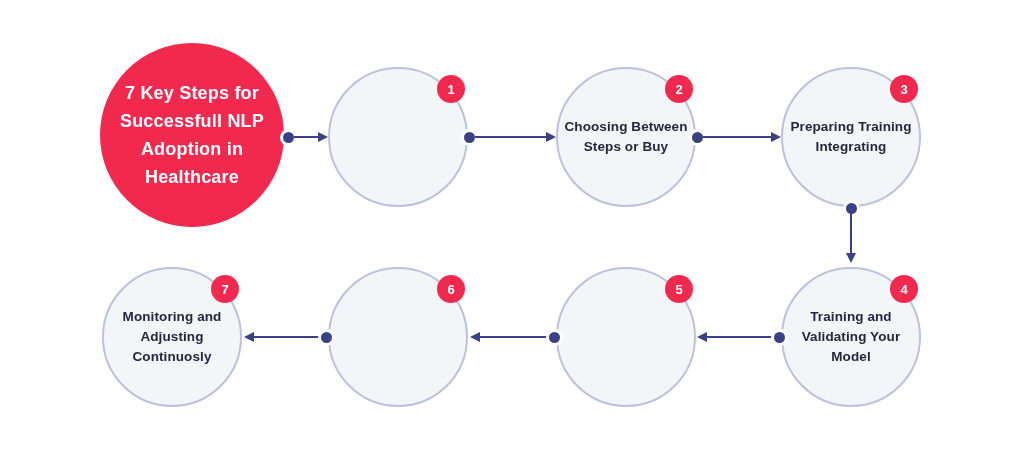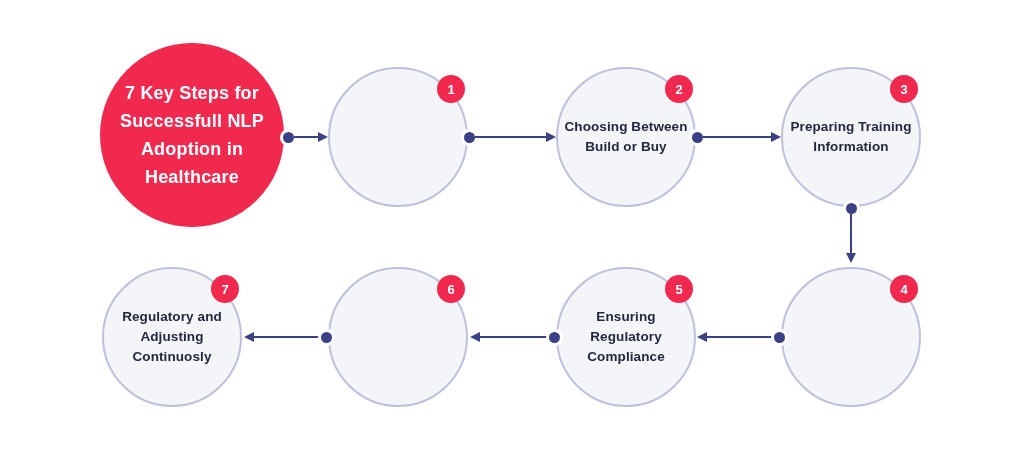--- a/index.html
+++ b/index.html
@@ -130,47 +130,47 @@
 Healthcare</div>
   </div>
 
   <div class="step" style="left:328px;top:67px;">
     <span class="badge">1</span>
   </div>
 
   <div class="step" style="left:556px;top:67px;">
     <span class="badge">2</span>
     <div class="step-label">Choosing Between
-Build or Buy</div>
+Steps or Buy</div>
   </div>
 
   <div class="step" style="left:781px;top:67px;">
     <span class="badge">3</span>
     <div class="step-label">Preparing Training
-Information</div>
+Integrating</div>
   </div>
 
   <div class="step" style="left:781px;top:267px;">
     <span class="badge">4</span>
+    <div class="step-label">Training and
+Validating Your
+Model</div>
   </div>
 
   <div class="step" style="left:556px;top:267px;">
     <span class="badge">5</span>
-    <div class="step-label">Ensuring
-Regulatory
-Compliance</div>
   </div>
 
   <div class="step" style="left:328px;top:267px;">
     <span class="badge">6</span>
   </div>
 
   <div class="step" style="left:102px;top:267px;">
     <span class="badge">7</span>
-    <div class="step-label">Regulatory and
+    <div class="step-label">Monitoring and
 Adjusting
 Continuosly</div>
   </div>
 
   <div class="conn" style="left:283px;top:131px;width:45px;height:12px;">
     <span class="dot"></span>
     <span class="line"></span>
     <span class="arrow-right"></span>
   </div>
 

